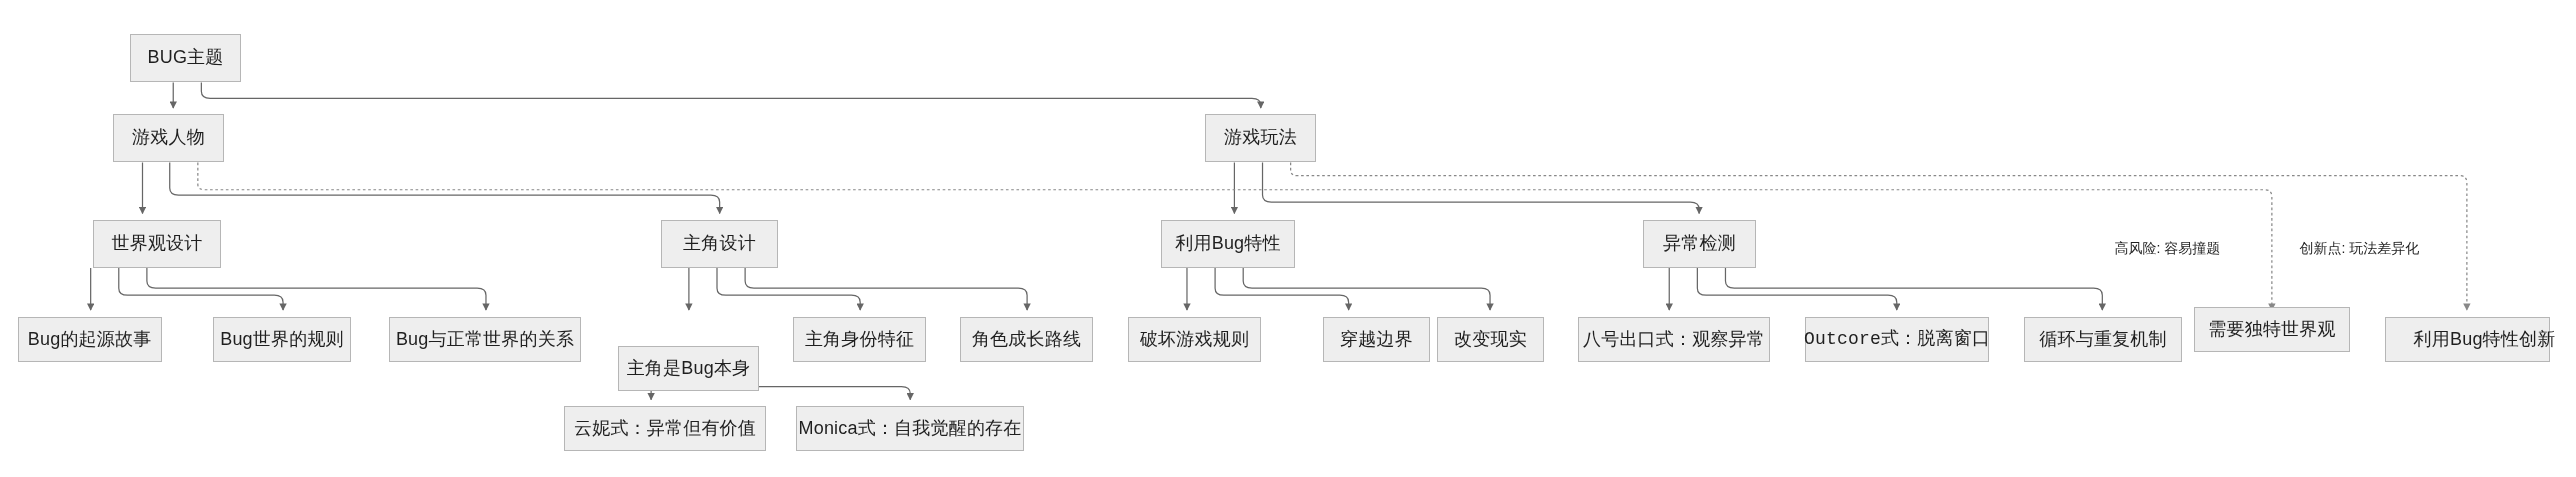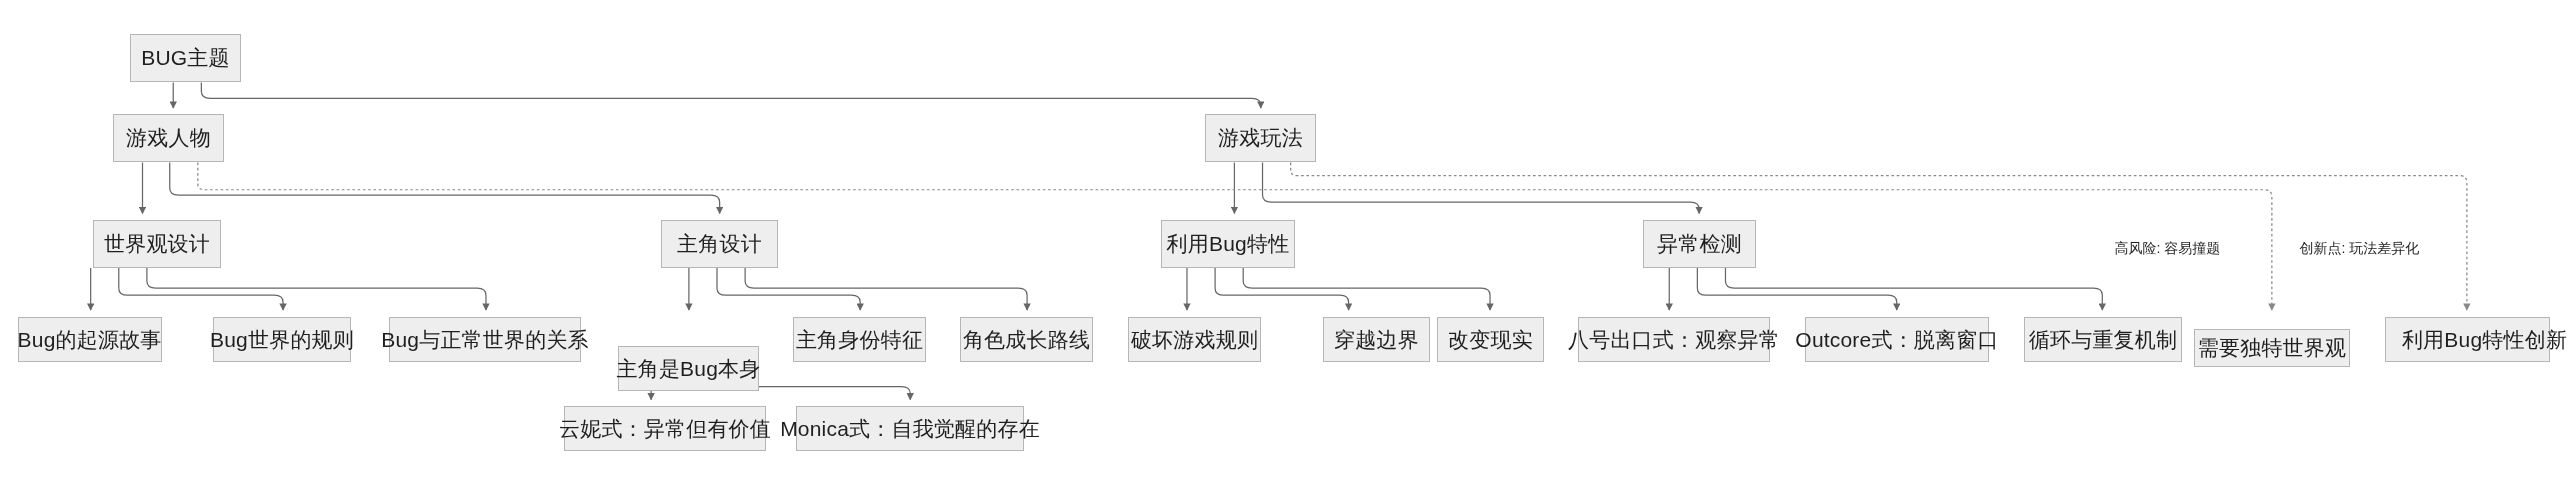--- a/index.html
+++ b/index.html
@@ -27,21 +27,21 @@
   }
   .node {
     position: absolute;
     box-sizing: border-box;
     background: #eeeeee;
     border: 0.9px solid #b6b6b6;
     display: flex;
     align-items: center;
     justify-content: center;
     color: #1f1f1f;
-    font-size: 21px;
+    font-size: 18px;
     line-height: 1.2;
     letter-spacing: 0.2px;
     white-space: nowrap;
     text-align: center;
   }
   .edge-label {
     position: absolute;
     color: #1f1f1f;
     font-size: 14px;
     white-space: nowrap;
@@ -154,27 +154,27 @@
   </div>
   <div class="node" style="left:1323px; top:317px; width:107px; height:45px;">
     <span>穿越边界</span>
   </div>
   <div class="node" style="left:1437px; top:317px; width:107px; height:45px;">
     <span>改变现实</span>
   </div>
   <div class="node" style="left:1578px; top:317px; width:192px; height:45px;">
     <span>八号出口式：观察异常</span>
   </div>
-  <div class="node" style="left:1805px; top:317px; width:184px; height:45px;">
+  <div class="node" style="left:1805px; top:317px; width:184px; height:45px;font-family:Liberation Mono, monospace;">
     <span>Outcore式：脱离窗口</span>
   </div>
   <div class="node" style="left:2024px; top:317px; width:158px; height:45px;">
     <span>循环与重复机制</span>
   </div>
-  <div class="node" style="left:2194px; top:329px; width:156px; height:38px;">
+  <div class="node" style="left:2194px; top:307px; width:156px; height:45px;">
     <span>需要独特世界观</span>
   </div>
   <div class="node" style="left:2385px; top:317px; width:165px; height:45px;padding-left:34px;">
     <span>利用Bug特性创新</span>
   </div>
 
   <div class="node" style="left:564px; top:406px; width:202px; height:45px;">
     <span>云妮式：异常但有价值</span>
   </div>
   <div class="node" style="left:796px; top:406px; width:228px; height:45px;">

